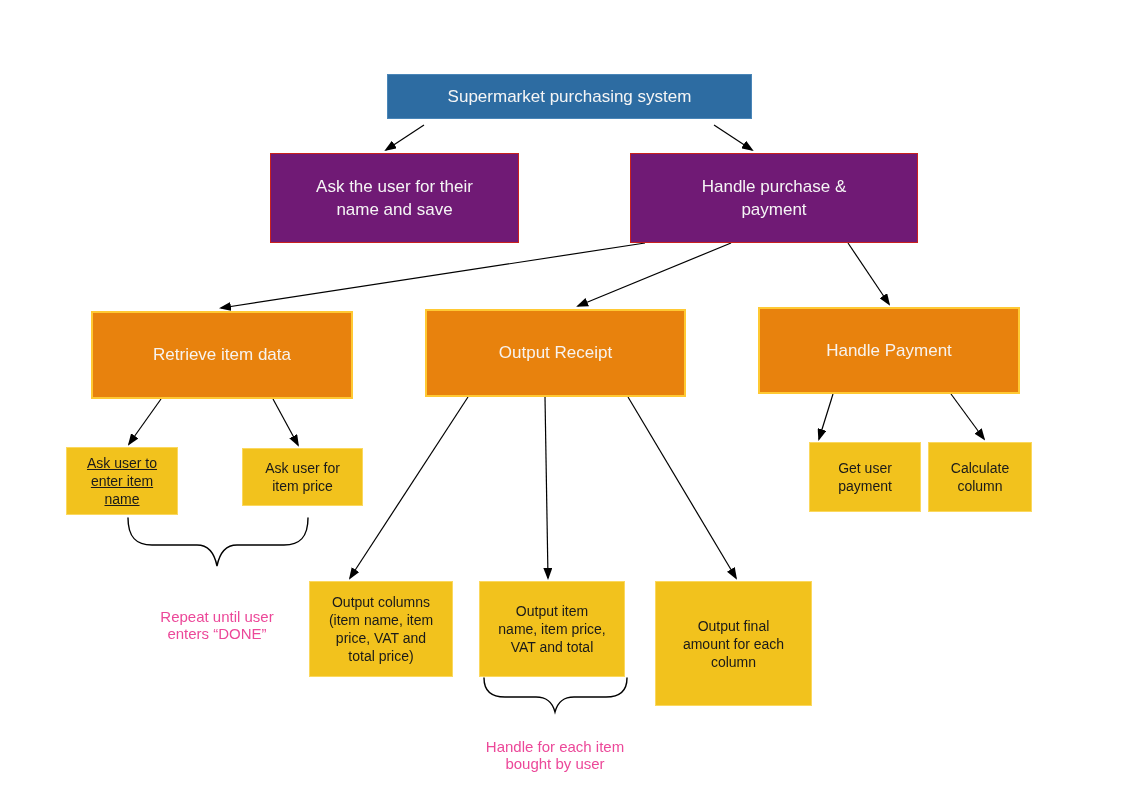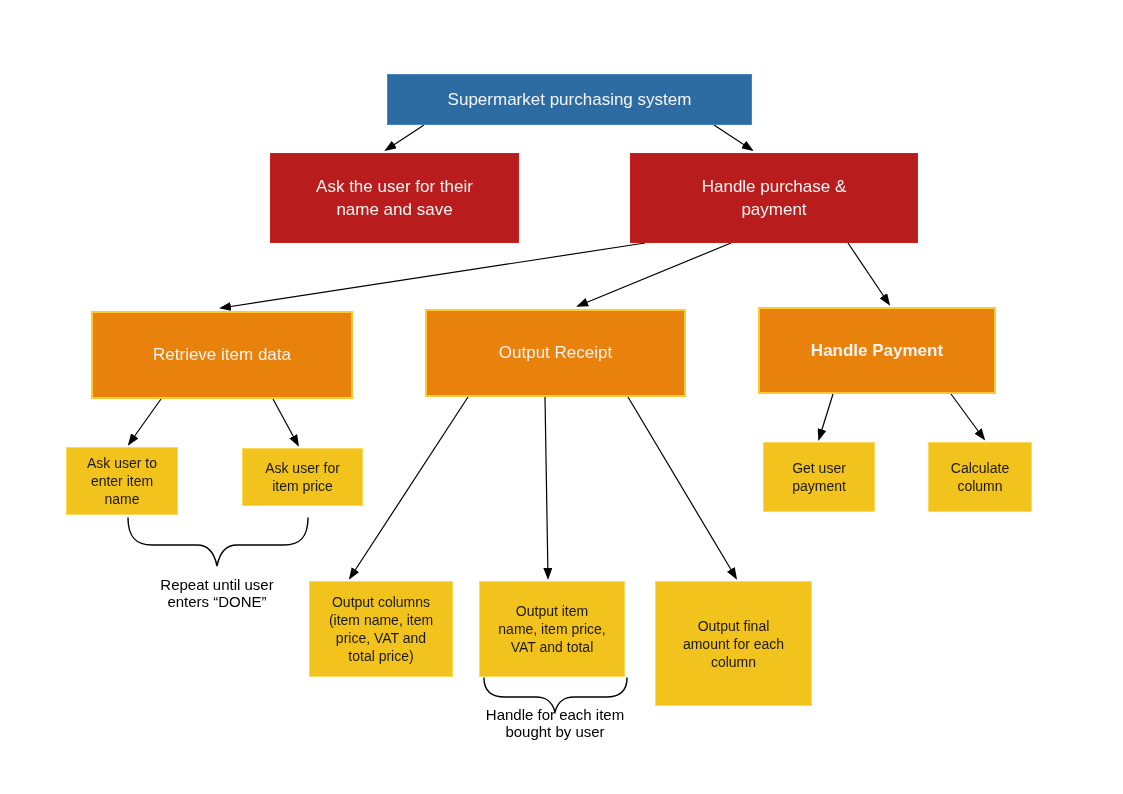--- a/index.html
+++ b/index.html
@@ -28,21 +28,21 @@
   }
   .node span { white-space: pre-line; display: block; }
   .lvl1 {
     background: #2d6ca2;
     border: 1px solid #4a86b8;
     color: #f5f5f5;
     font-size: 17px;
     line-height: 22px;
   }
   .lvl2 {
-    background: #b91c1c;
+    background: #701a75;
     border: 1px solid #c9211e;
     color: #f5f5f5;
     font-size: 17px;
     line-height: 23px;
   }
   .lvl3 {
     background: #e8820d;
     border: 2px solid #ffc933;
     color: #f7f3ef;
     font-size: 17px;
@@ -51,24 +51,25 @@
   .leaf {
     background: #f2c21d;
     border: 1px solid #fbd85e;
     color: #1a1a1a;
     font-size: 14px;
     line-height: 18px;
   }
   .caption {
     position: absolute;
     text-align: center;
-    color: #000000;
+    color: #ec4899;
     font-size: 15px;
     line-height: 17px;
     white-space: pre-line;
+    margin-top: 32px;
   }
 </style>
 </head>
 <body>
 
 <div class="canvas">
 
   <svg class="connectors" viewBox="0 0 1123 794" xmlns="http://www.w3.org/2000/svg">
     <defs>
       <marker id="arrowhead" markerWidth="12" markerHeight="9" refX="10" refY="4.5" orient="auto" markerUnits="userSpaceOnUse">
@@ -88,44 +89,44 @@
       <line x1="628" y1="397" x2="736" y2="578" marker-end="url(#arrowhead)"></line>
       <line x1="833" y1="394" x2="819" y2="439" marker-end="url(#arrowhead)"></line>
       <line x1="951" y1="394" x2="984" y2="439" marker-end="url(#arrowhead)"></line>
     </g>
     <g stroke="#000000" stroke-width="1.4" fill="none" stroke-linecap="round">
       <path d="M 128 518 C 128 537, 136 545, 152 545 L 197 545 C 207 545, 214 551, 217 566 C 220 551, 227 545, 237 545 L 284 545 C 300 545, 308 537, 308 518"></path>
       <path d="M 484 678 C 484 691, 492 697, 505 697 L 536 697 C 546 697, 552 701, 555 712 C 558 701, 564 697, 574 697 L 606 697 C 619 697, 627 691, 627 678"></path>
     </g>
   </svg>
 
-  <div class="node lvl1" style="left:387px; top:74px; width:365px; height:51px;">
+  <div class="node lvl1" style="left:387px; top:74px; width:365px; height:45px;">
     <span>Supermarket purchasing system</span>
   </div>
 
   <div class="node lvl2" style="left:270px; top:153px; width:249px; height:90px;">
     <span>Ask the user for their
 name and save</span>
   </div>
   <div class="node lvl2" style="left:630px; top:153px; width:288px; height:90px;">
     <span>Handle purchase &amp;
 payment</span>
   </div>
 
   <div class="node lvl3" style="left:91px; top:311px; width:262px; height:88px;">
     <span>Retrieve item data</span>
   </div>
   <div class="node lvl3" style="left:425px; top:309px; width:261px; height:88px;">
     <span>Output Receipt</span>
   </div>
-  <div class="node lvl3" style="left:758px; top:307px; width:238px; height:87px;font-weight:bold;">
+  <div class="node lvl3" style="left:758px; top:307px; width:262px; height:87px;">
     <span>Handle Payment</span>
   </div>
 
-  <div class="node leaf" style="left:66px; top:447px; width:112px; height:68px;">
+  <div class="node leaf" style="left:66px; top:447px; width:112px; height:68px;text-decoration:underline;">
     <span>Ask user to
 enter item
 name</span>
   </div>
   <div class="node leaf" style="left:242px; top:448px; width:121px; height:58px;">
     <span>Ask user for
 item price</span>
   </div>
   <div class="node leaf" style="left:309px; top:581px; width:144px; height:96px;">
     <span>Output columns
@@ -136,21 +137,21 @@
   <div class="node leaf" style="left:479px; top:581px; width:146px; height:96px;align-items:center;">
     <span>Output item
 name, item price,
 VAT and total</span>
   </div>
   <div class="node leaf" style="left:655px; top:581px; width:157px; height:125px;">
     <span>Output final
 amount for each
 column</span>
   </div>
-  <div class="node leaf" style="left:763px; top:442px; width:112px; height:70px;justify-content:center;">
+  <div class="node leaf" style="left:809px; top:442px; width:112px; height:70px;justify-content:center;">
     <span>Get user
 payment</span>
   </div>
   <div class="node leaf" style="left:928px; top:442px; width:104px; height:70px;">
     <span>Calculate
 column</span>
   </div>
 
   <div class="caption" style="left:117px; top:576px; width:200px;">Repeat until user
 enters “DONE”</div>

